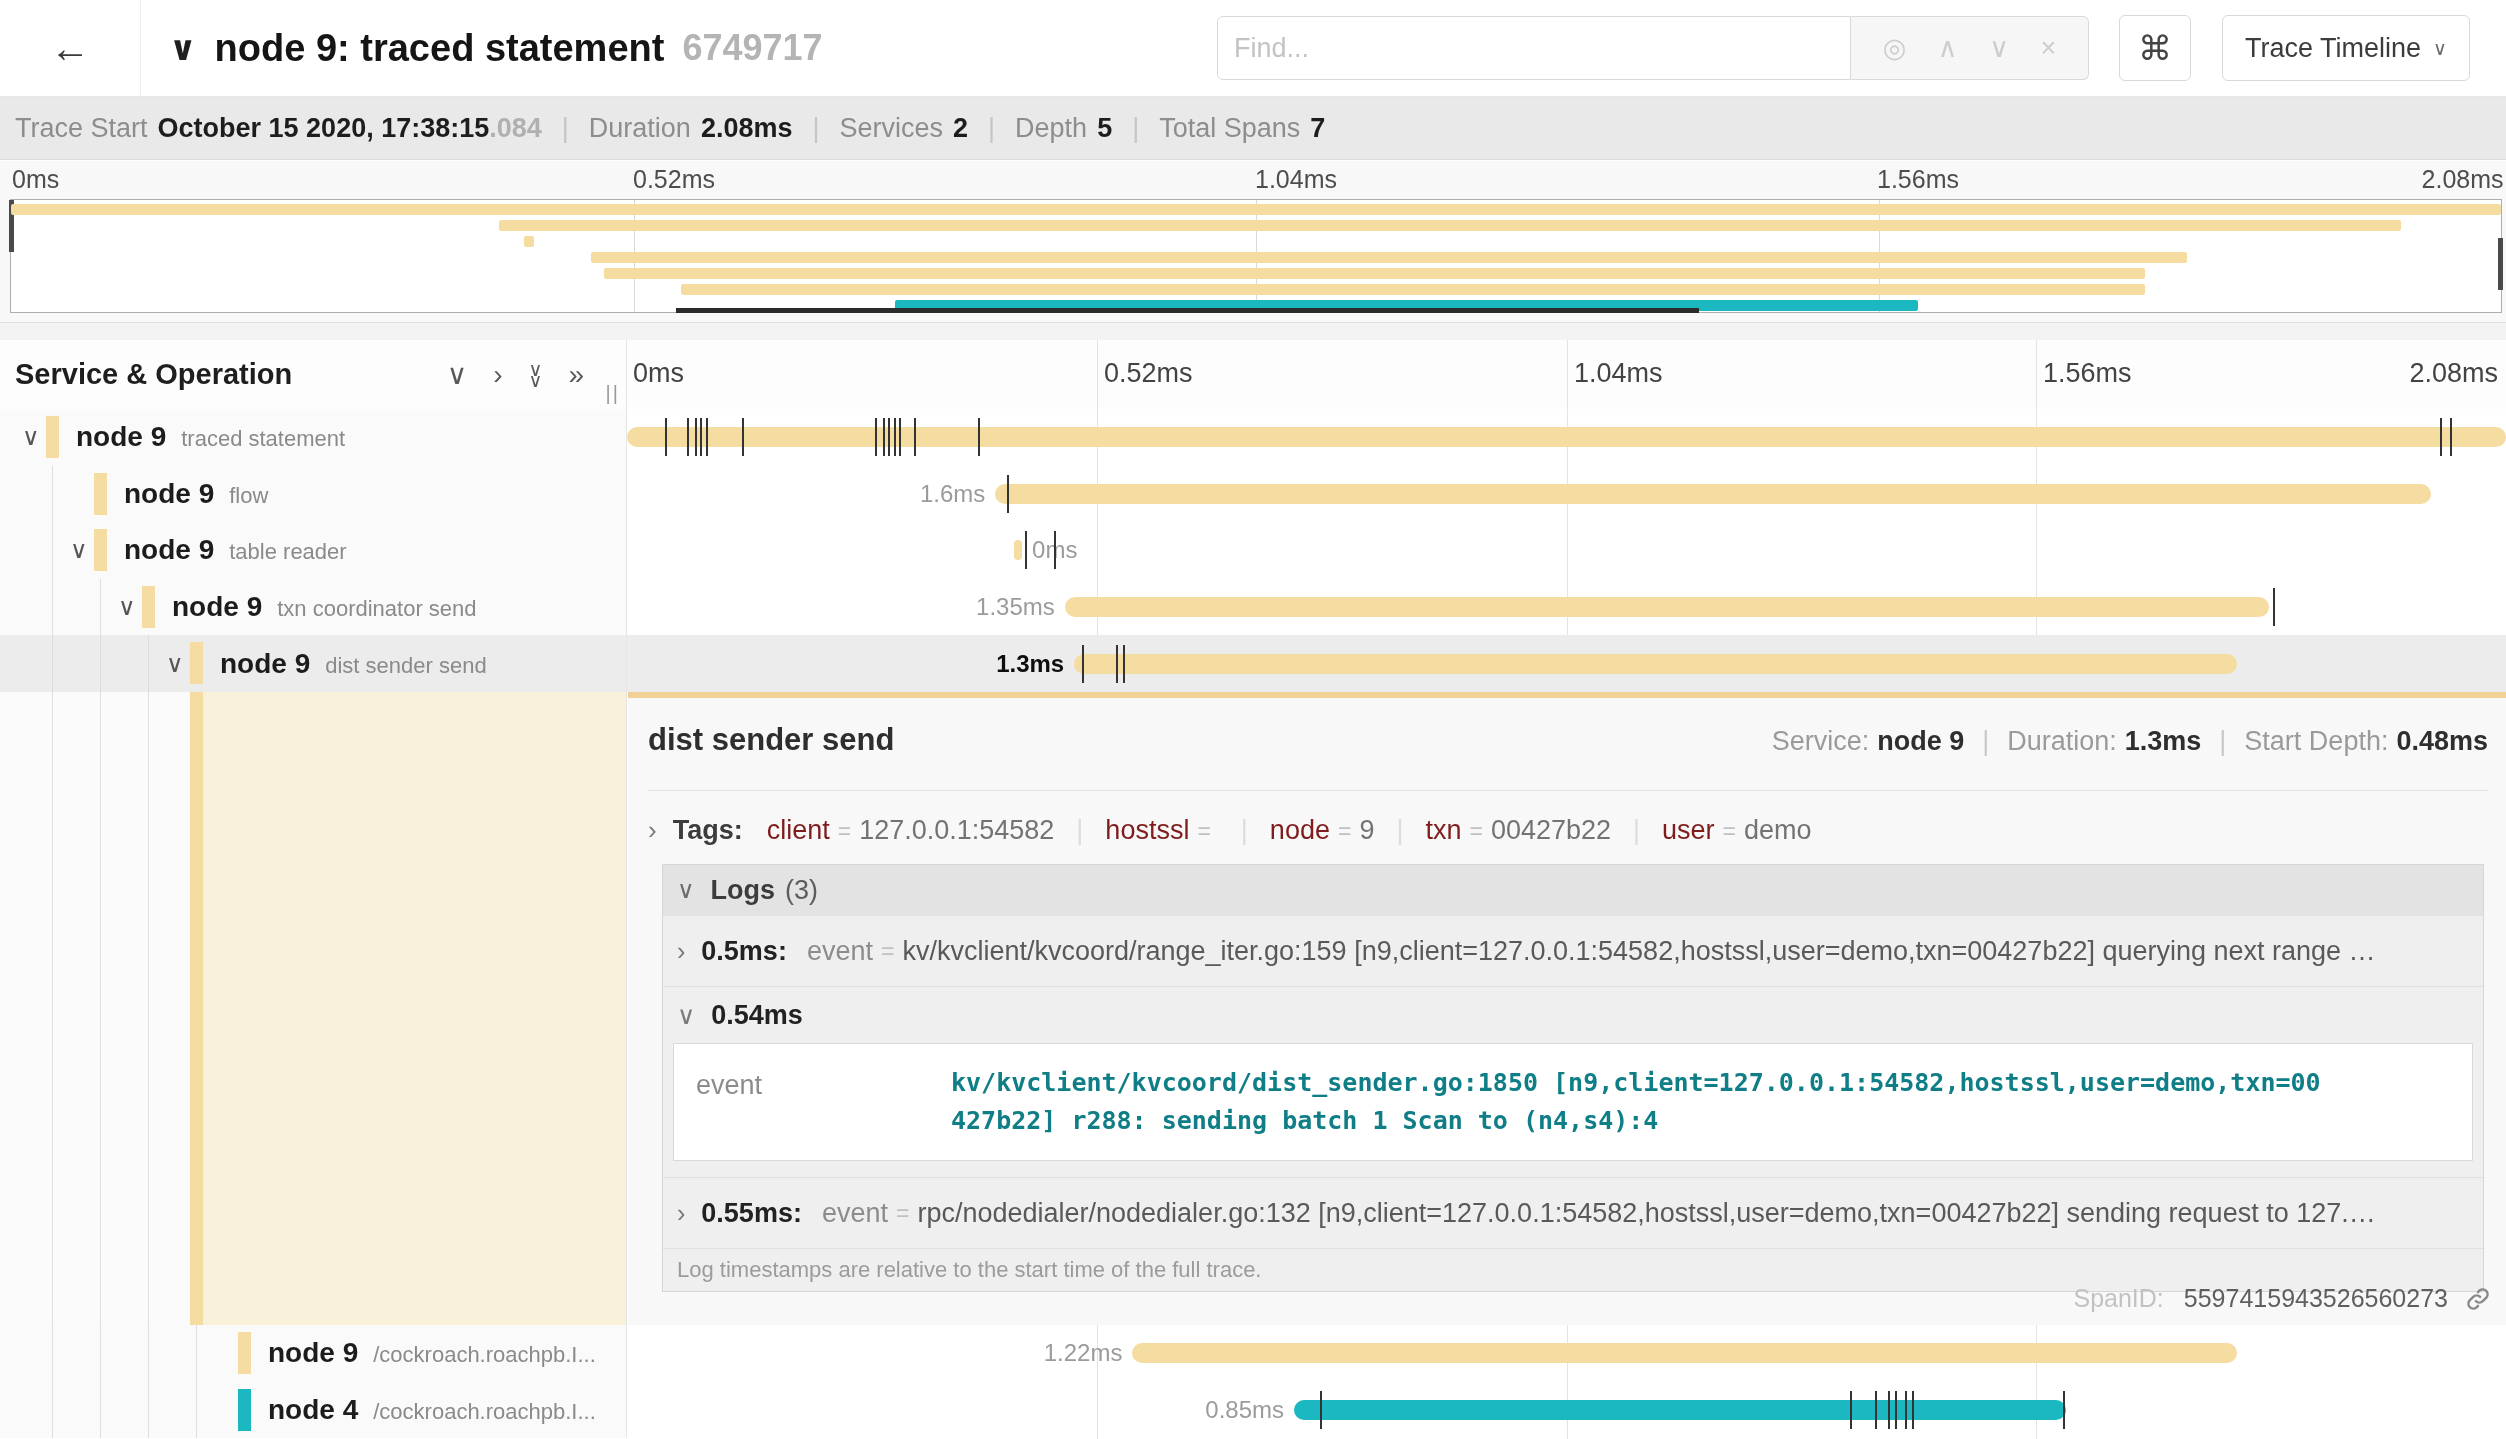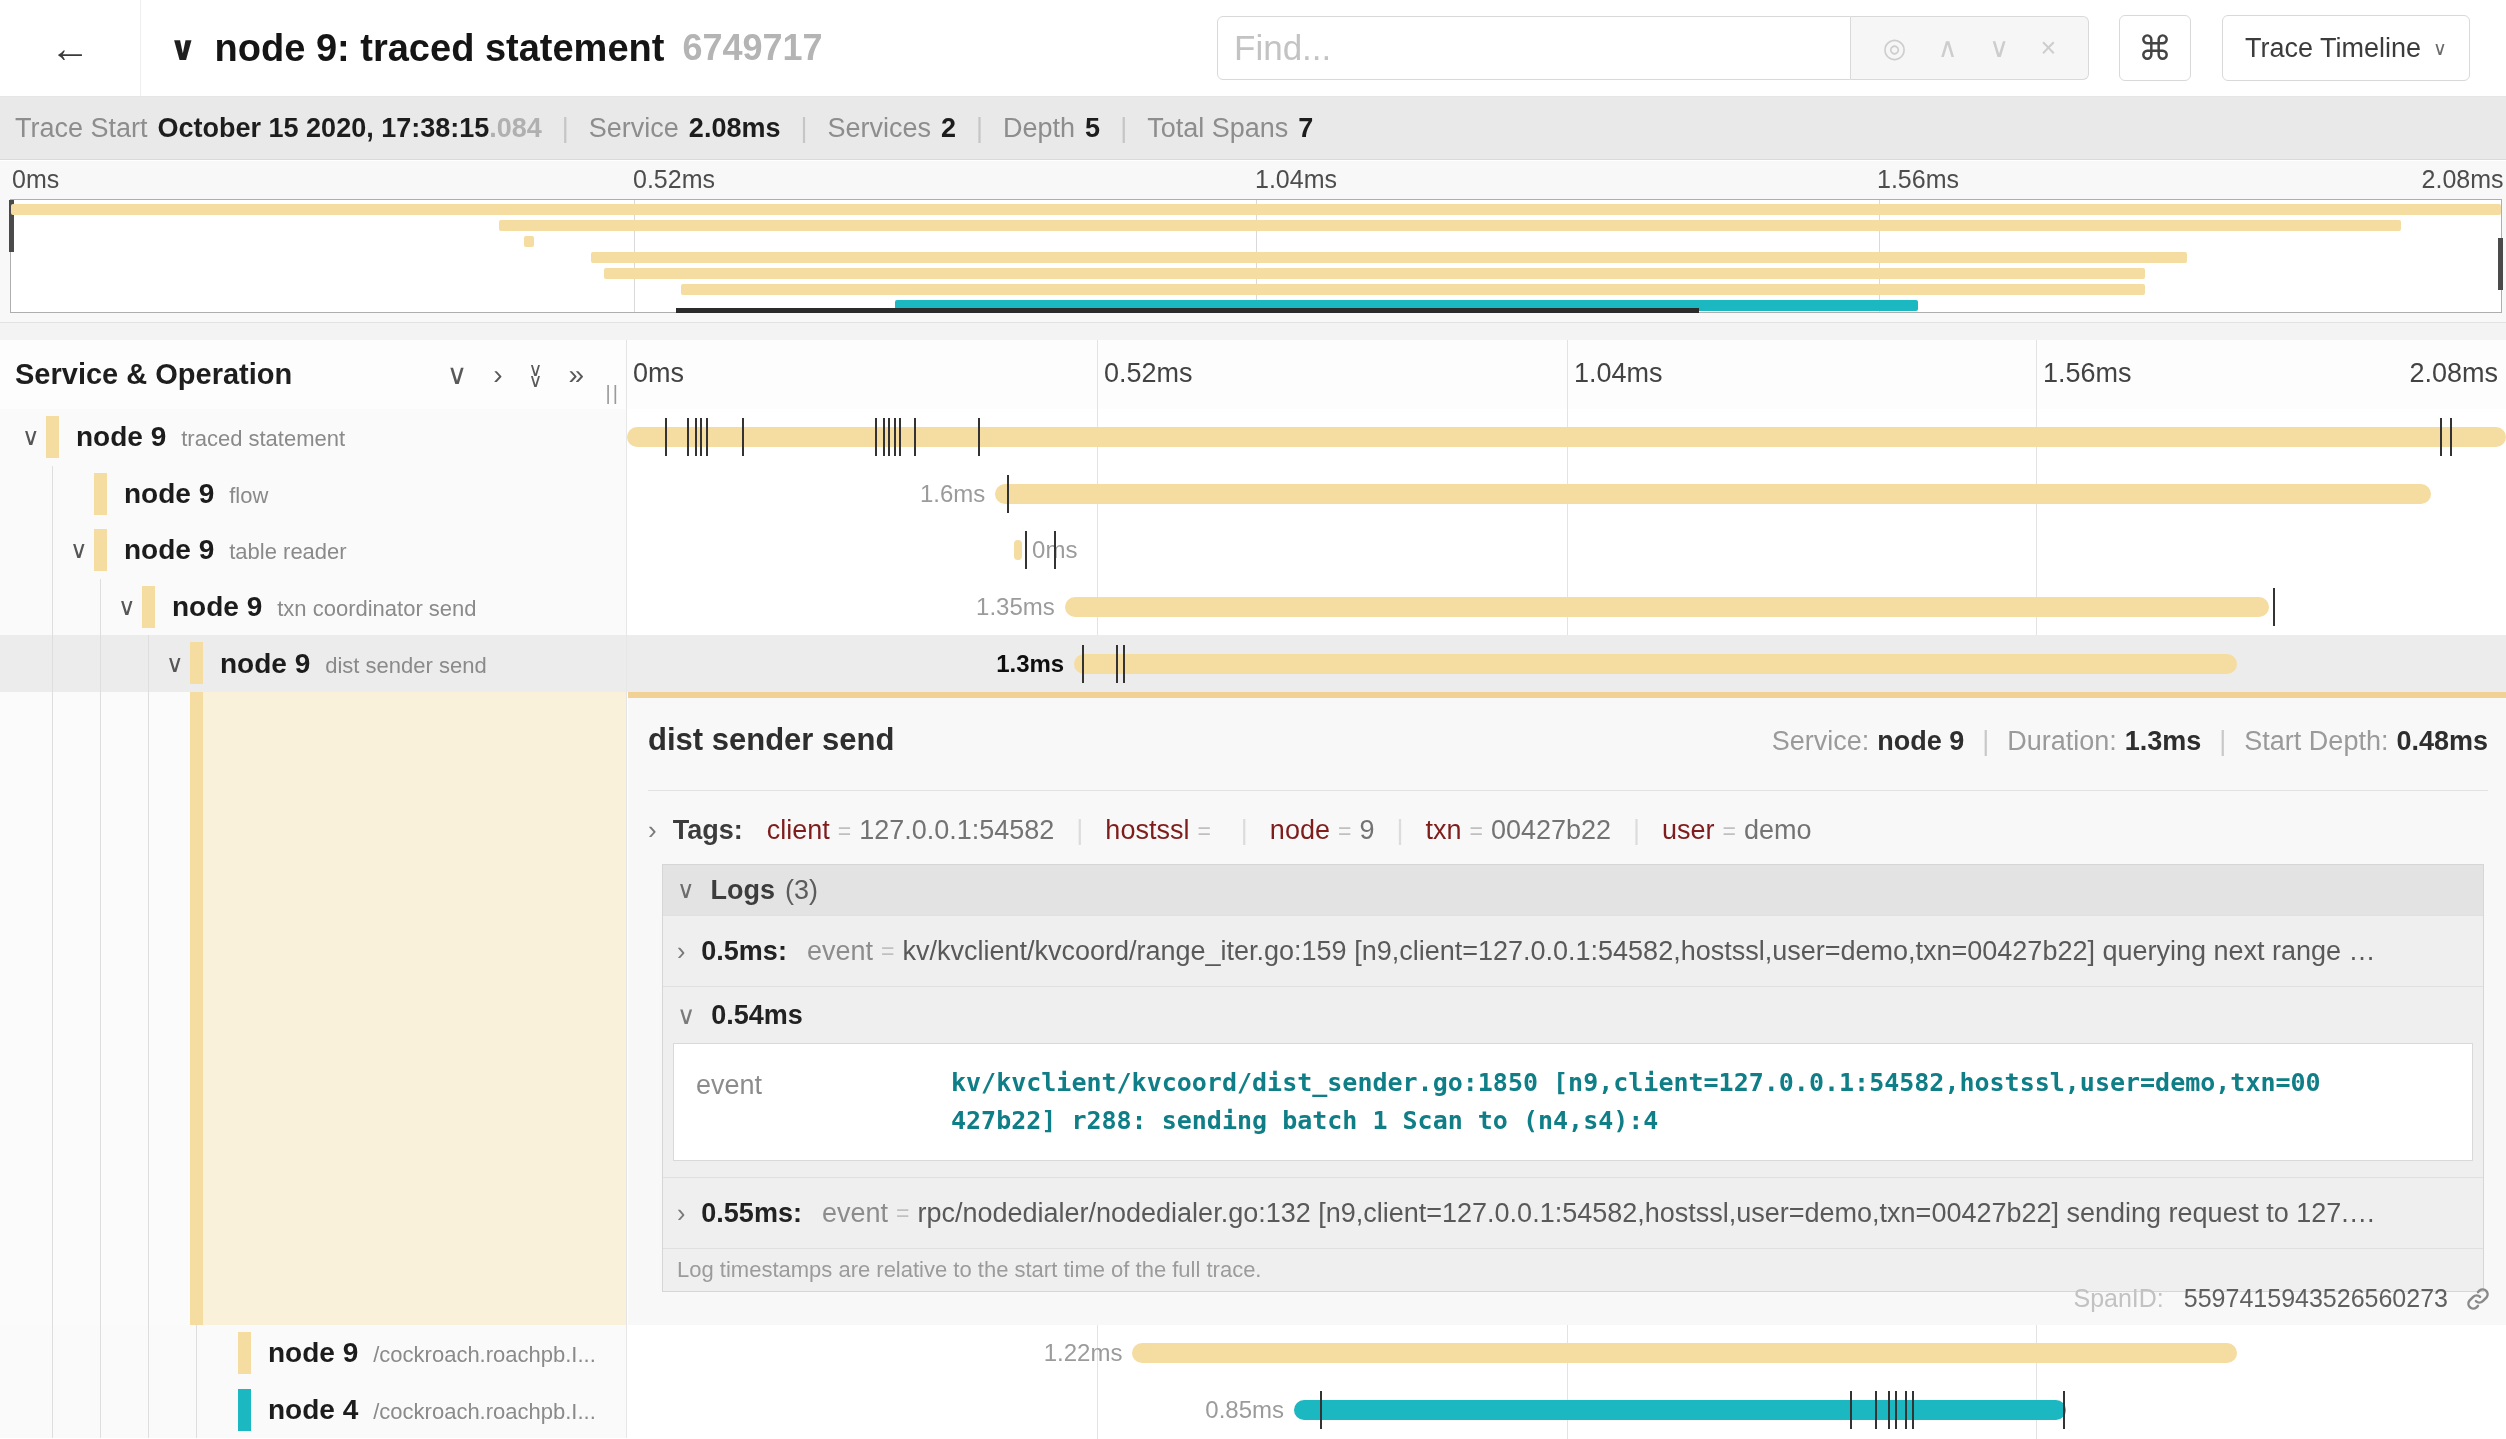--- a/index.html
+++ b/index.html
@@ -11,21 +11,21 @@
   .top-bar{position:absolute;left:0;top:0;width:2506px;height:96px;background:#fff;
            border-bottom:1px solid #e6e6e6;display:flex;align-items:center;}
   .back-btn{width:140px;height:96px;display:flex;align-items:center;justify-content:center;
             font-size:40px;color:#3a3a3a;border-right:1px solid #efefef;cursor:pointer;flex:0 0 auto;}
   .title-chev{font-size:34px;font-weight:bold;color:#1f1f1f;margin:0 18px 0 28px;cursor:pointer;}
   .page-title{font-size:38px;font-weight:bold;color:#151515;white-space:nowrap;}
   .trace-id{font-size:36px;color:#b4b4b4;margin-left:18px;font-weight:bold;}
   .tb-spacer{flex:1 1 auto;}
   .find-group{display:flex;height:64px;flex:0 0 auto;}
   .find-input{width:600px;height:62px;border:1px solid #d9d9d9;border-radius:6px 0 0 6px;
-              padding:0 16px;font-size:35px;color:#444;background:#fff;outline:none;
+              padding:0 16px;font-size:27px;color:#444;background:#fff;outline:none;
               font-family:"Liberation Sans",sans-serif;}
   .find-input::placeholder{color:#c3c3c3;}
   .find-addon{width:238px;height:64px;background:#f6f6f6;border:1px solid #d9d9d9;border-left:none;
               border-radius:0 6px 6px 0;display:flex;align-items:center;justify-content:space-evenly;
               box-sizing:border-box;}
   .addon-ic{font-size:27px;color:#cdcdcd;cursor:pointer;line-height:1;}
   .cmd-btn{width:70px;height:64px;margin-left:30px;border:1px solid #d9d9d9;border-radius:6px;
            display:flex;align-items:center;justify-content:center;font-size:34px;color:#444;
            background:#fff;cursor:pointer;flex:0 0 auto;}
   .view-btn{height:64px;margin-left:31px;margin-right:36px;border:1px solid #d9d9d9;border-radius:6px;
@@ -171,21 +171,21 @@
     <span class="vchev">∨</span>
   </div>
 </div>
 
 <div class="summary-bar">
   <span class="sum-item">
     <span class="sum-label">Trace Start</span>
     <span class="sum-val"><span>October 15 2020, 17:38:15</span><span class="sum-suffix">.084</span></span>
   </span>
   <span class="sum-item">
-    <span class="sum-label">Service</span>
+    <span class="sum-label">Duration</span>
       <span class="sum-val">2.08ms</span>
   </span>
   <span class="sum-item">
     <span class="sum-label">Services</span>
       <span class="sum-val">2</span>
   </span>
   <span class="sum-item">
     <span class="sum-label">Depth</span>
       <span class="sum-val">5</span>
   </span>

